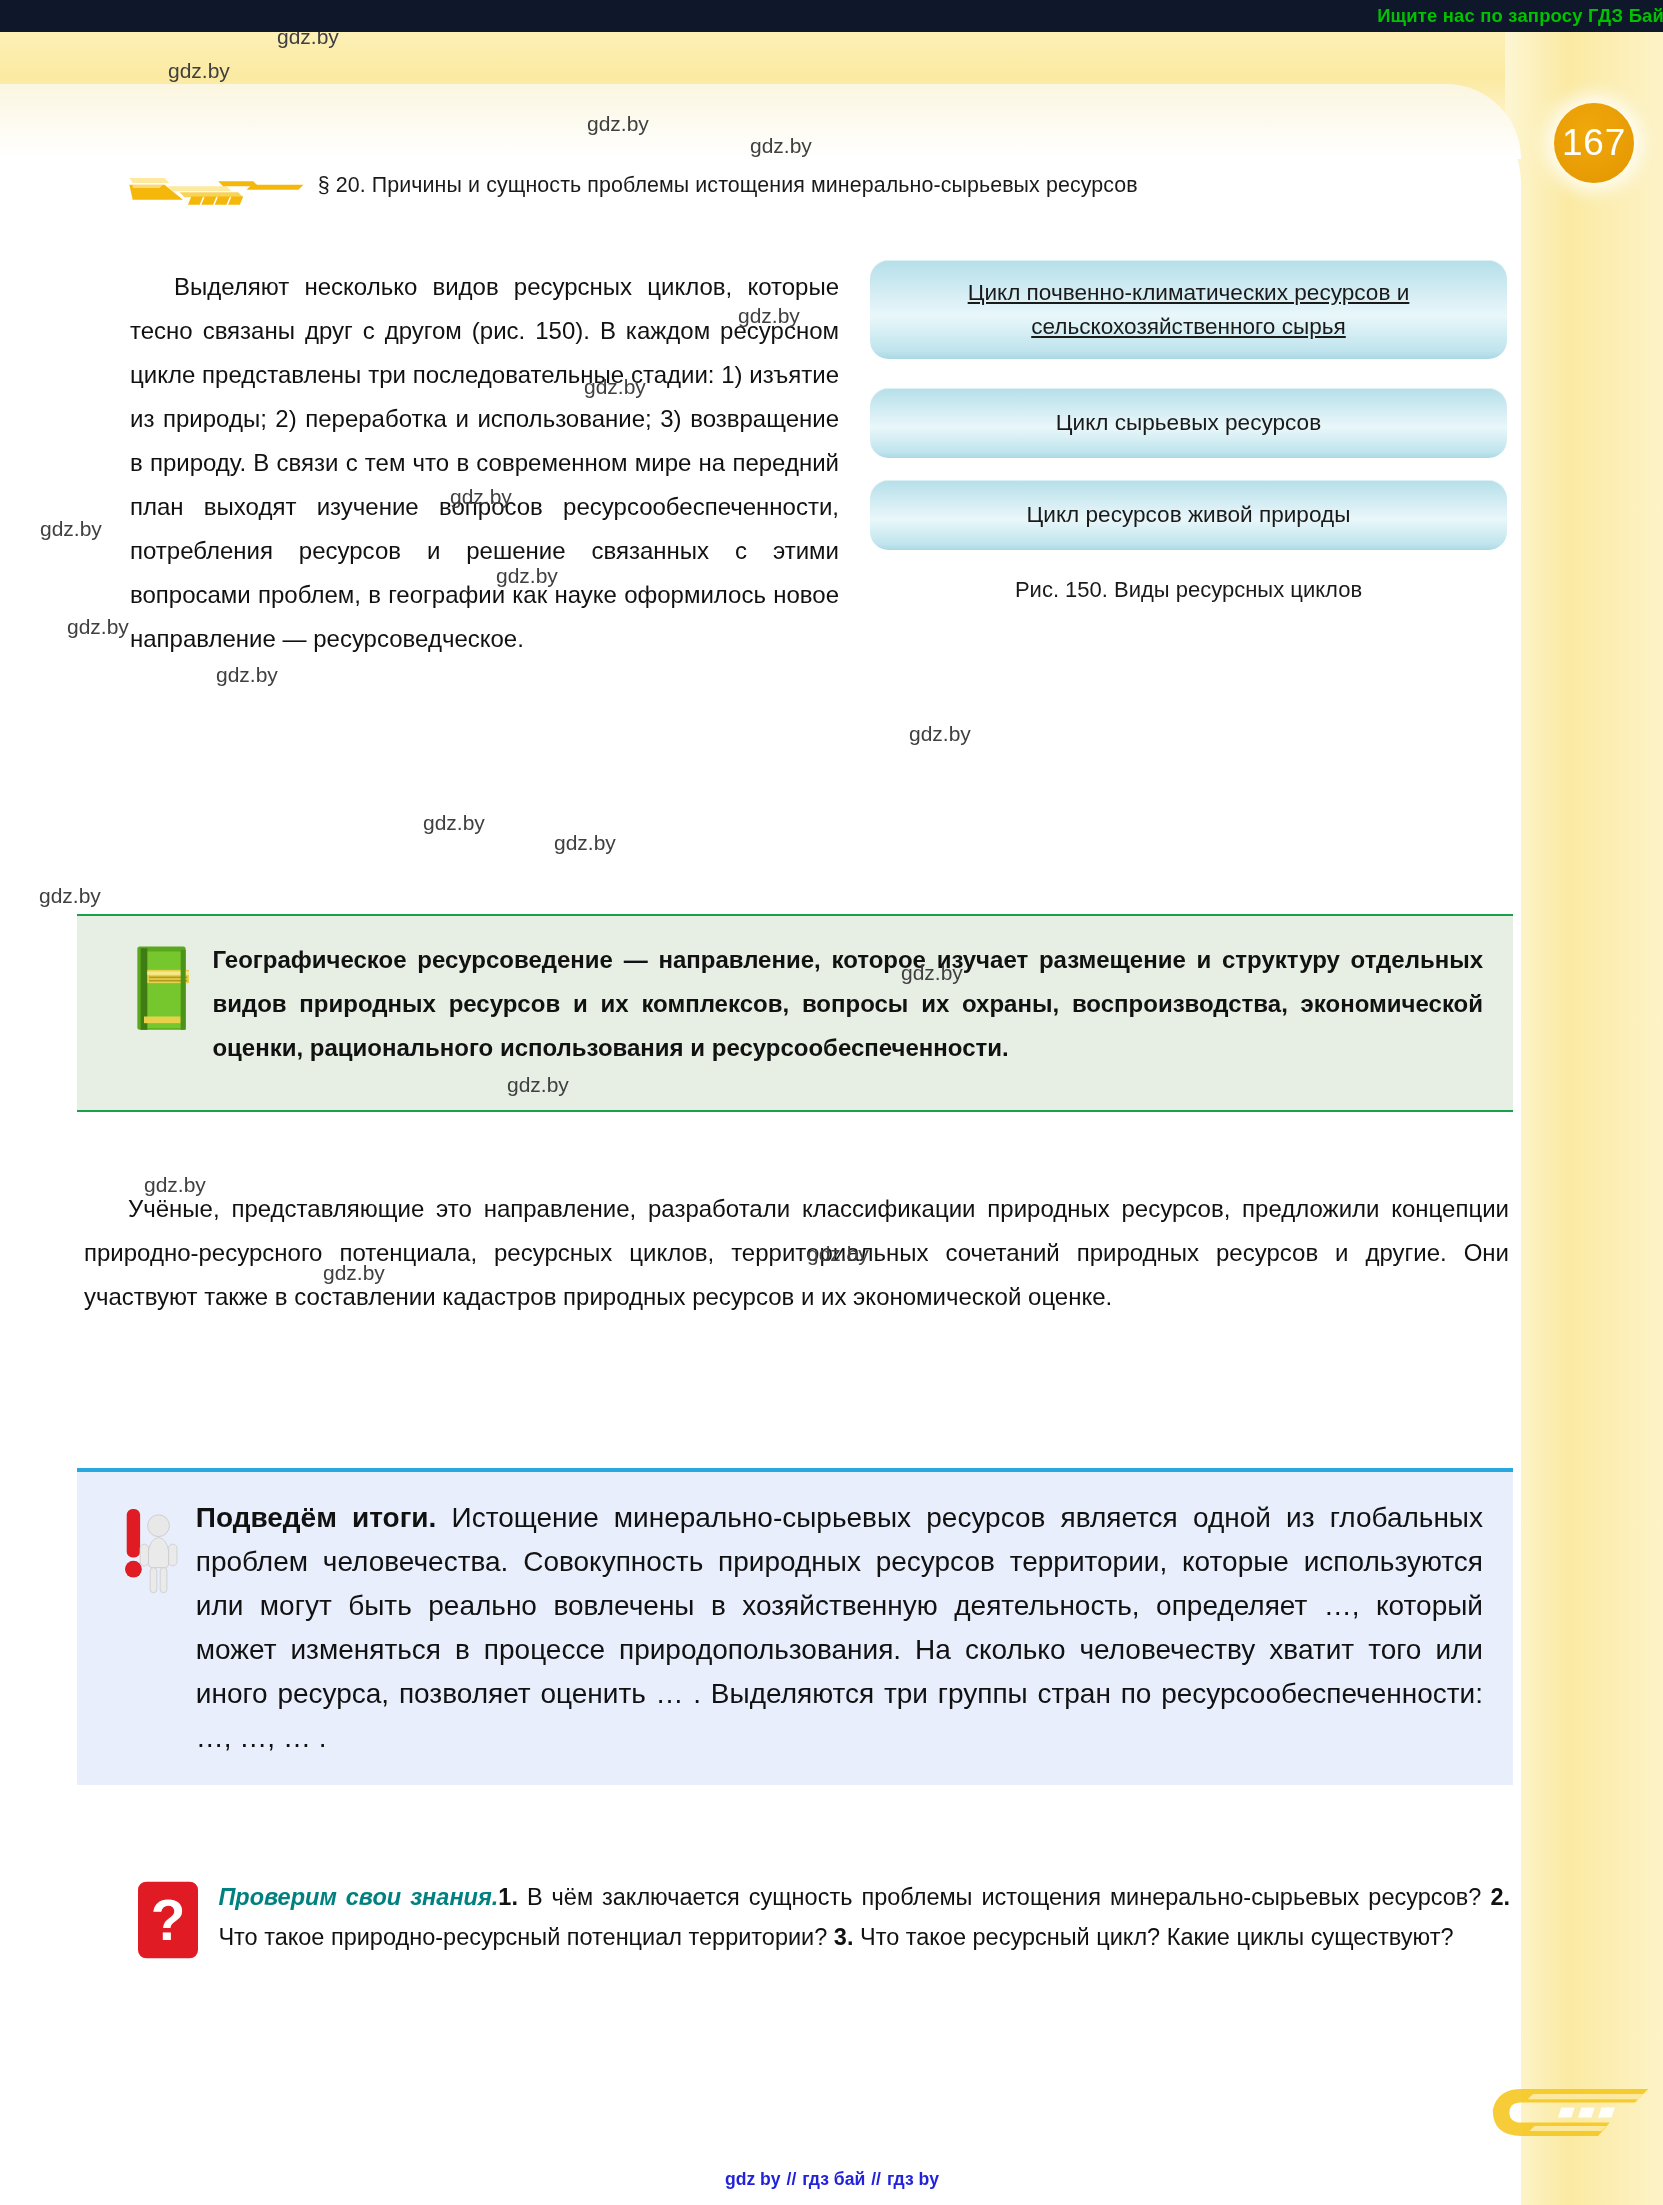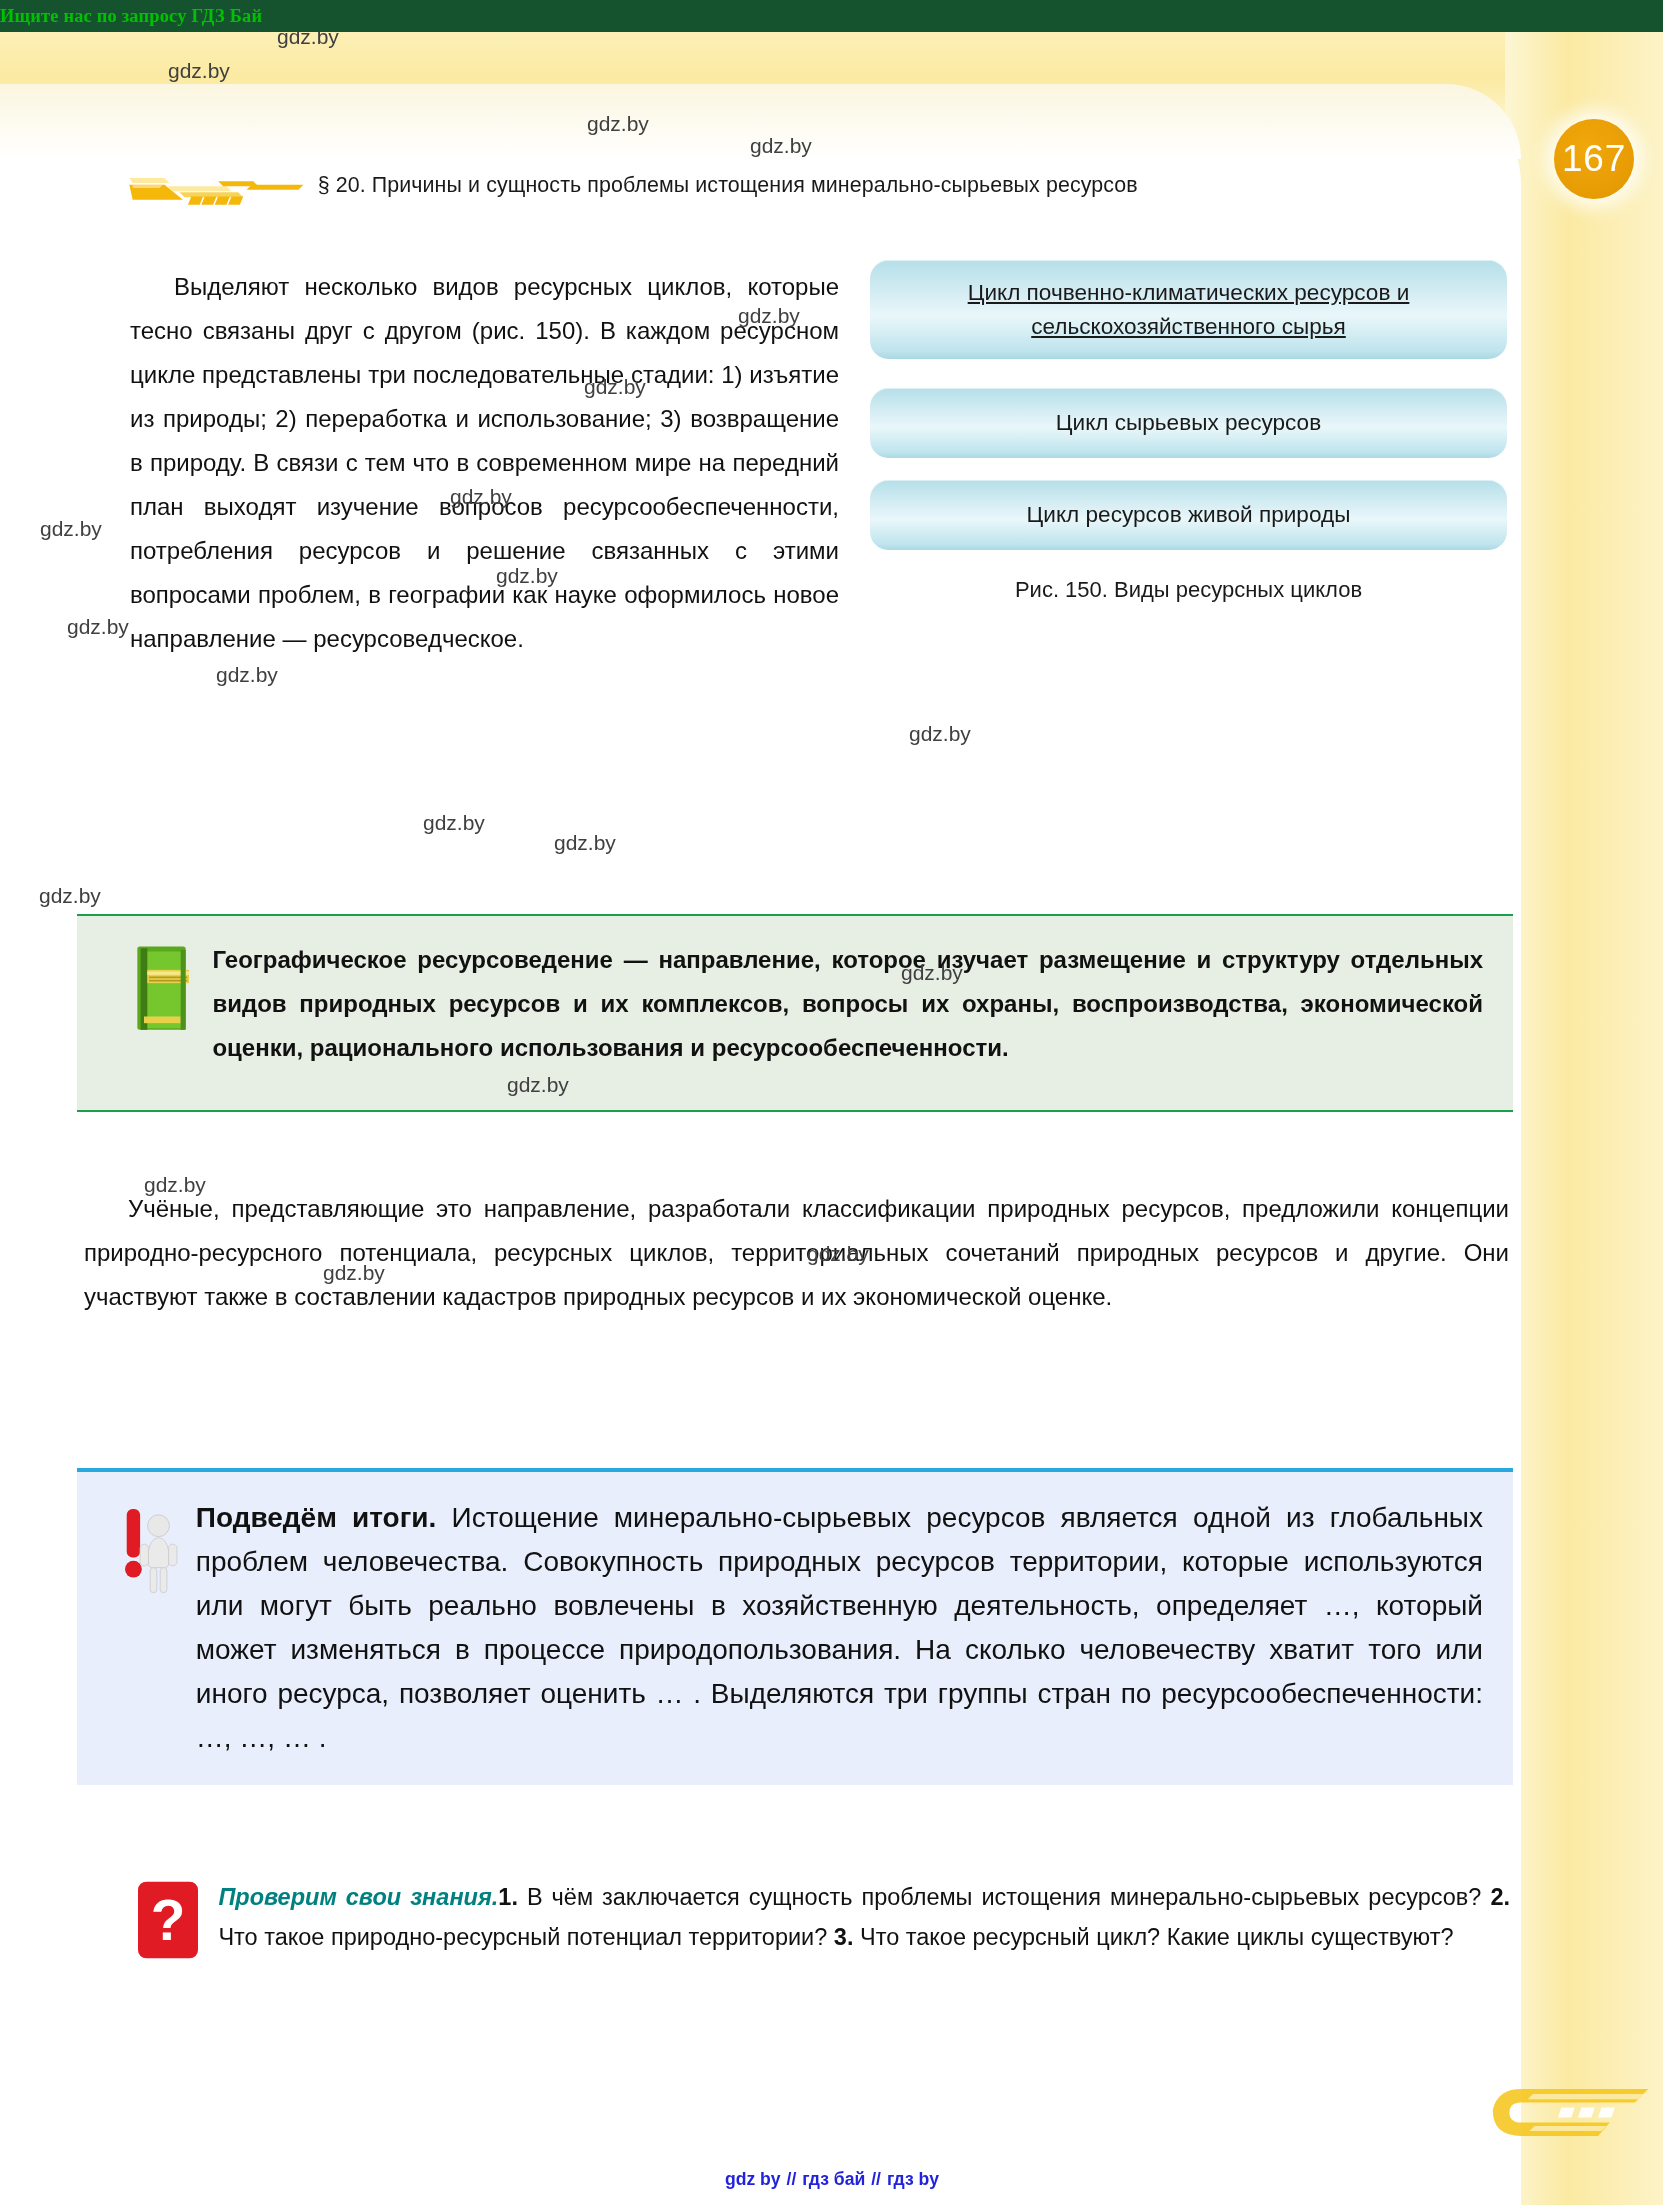--- a/index.html
+++ b/index.html
@@ -14,24 +14,23 @@
     font-family: "Liberation Sans", sans-serif;
     overflow: hidden;
   }
 
   
   .promo-bar {
     position: absolute;
     top: 0; left: 0;
     width: 1664px;
     height: 32px;
-    background: #14532d;
-    text-align: left;
+    background: #0f172a;
+    text-align: right;
     z-index: 40;
-    font-family: Liberation Serif, serif;
   }
   .promo-text {
     font-size: 18.4px;
     font-weight: bold;
     color: #00c200;
     line-height: 32px;
     letter-spacing: 0.2px;
   }
 
   
@@ -78,21 +77,21 @@
     position: absolute;
     bottom: 0; left: 0;
     width: 1493px;
     height: 151px;
     background: #ffffff;
   }
 
   
   .page-number {
     position: absolute;
-    top: 87px;
+    top: 71px;
     right: 30px;
     width: 80px;
     height: 80px;
     border-radius: 50%;
     background: radial-gradient(circle at 42% 36%, #f0a80a 0%, #e89d05 60%, #e09600 100%);
     box-shadow: 0 0 18.4px 8.4px rgba(255,255,255,0.85);
     z-index: 20;
     display: flex;
     align-items: center;
     justify-content: center;

